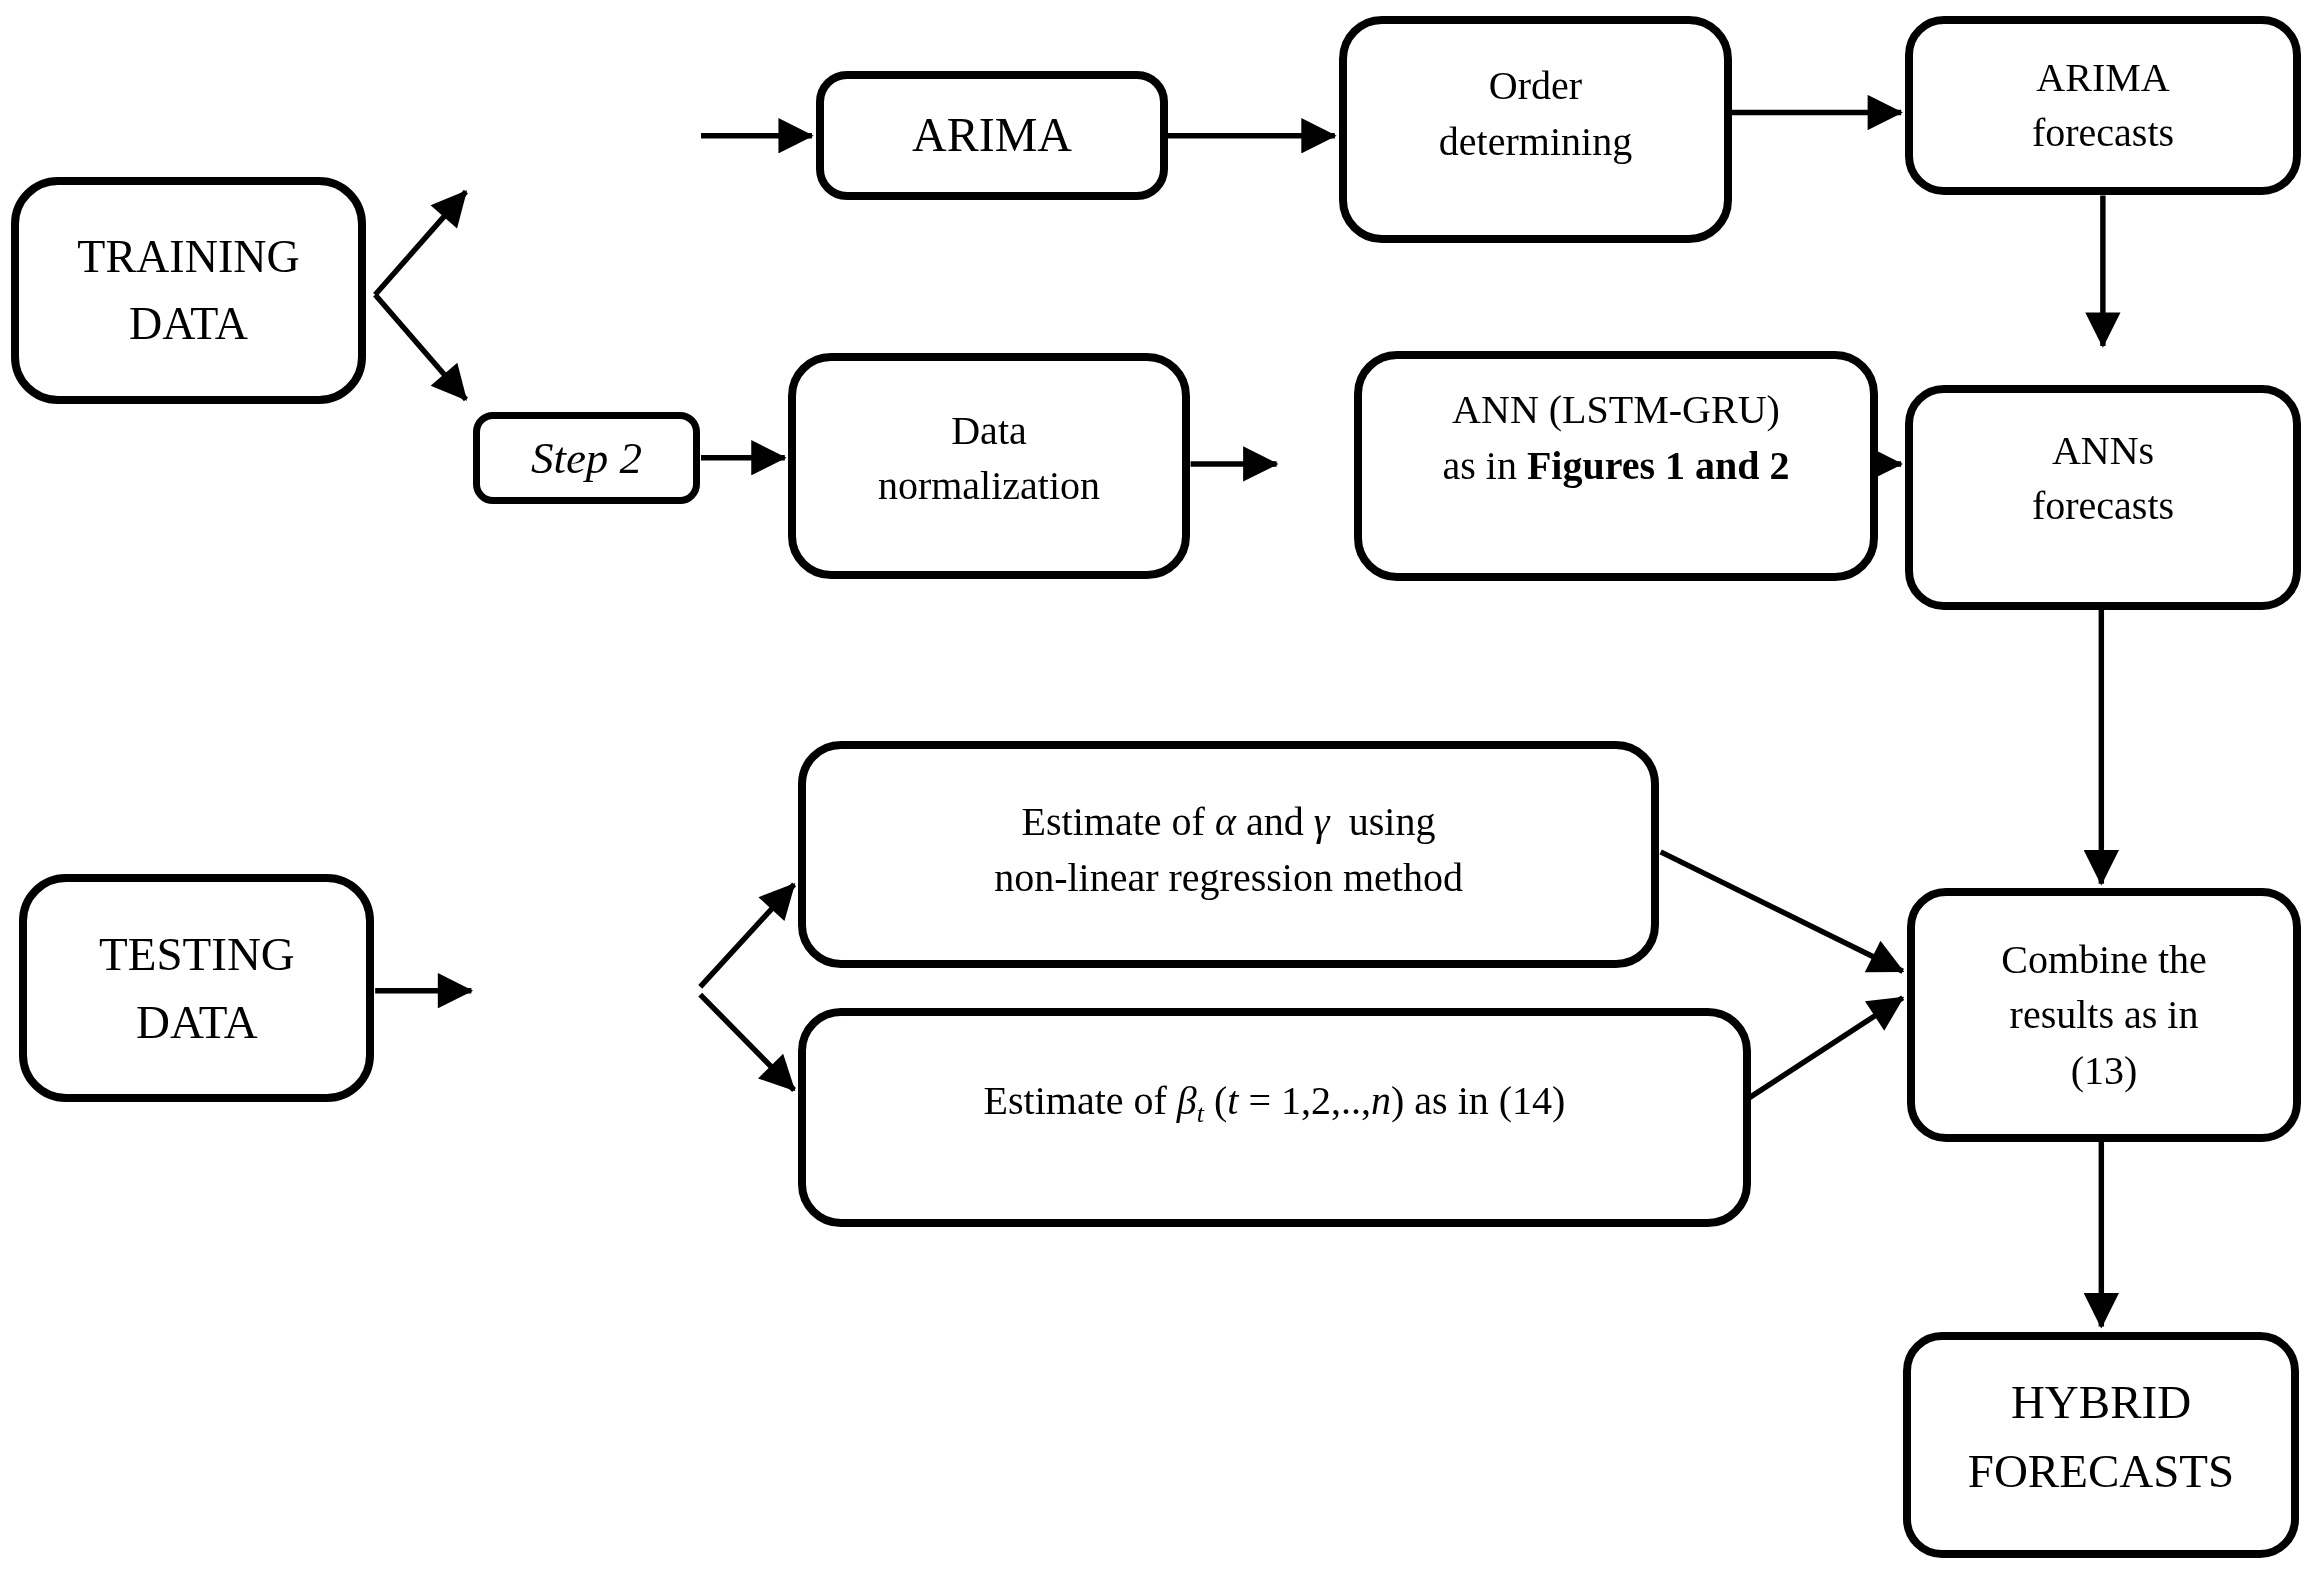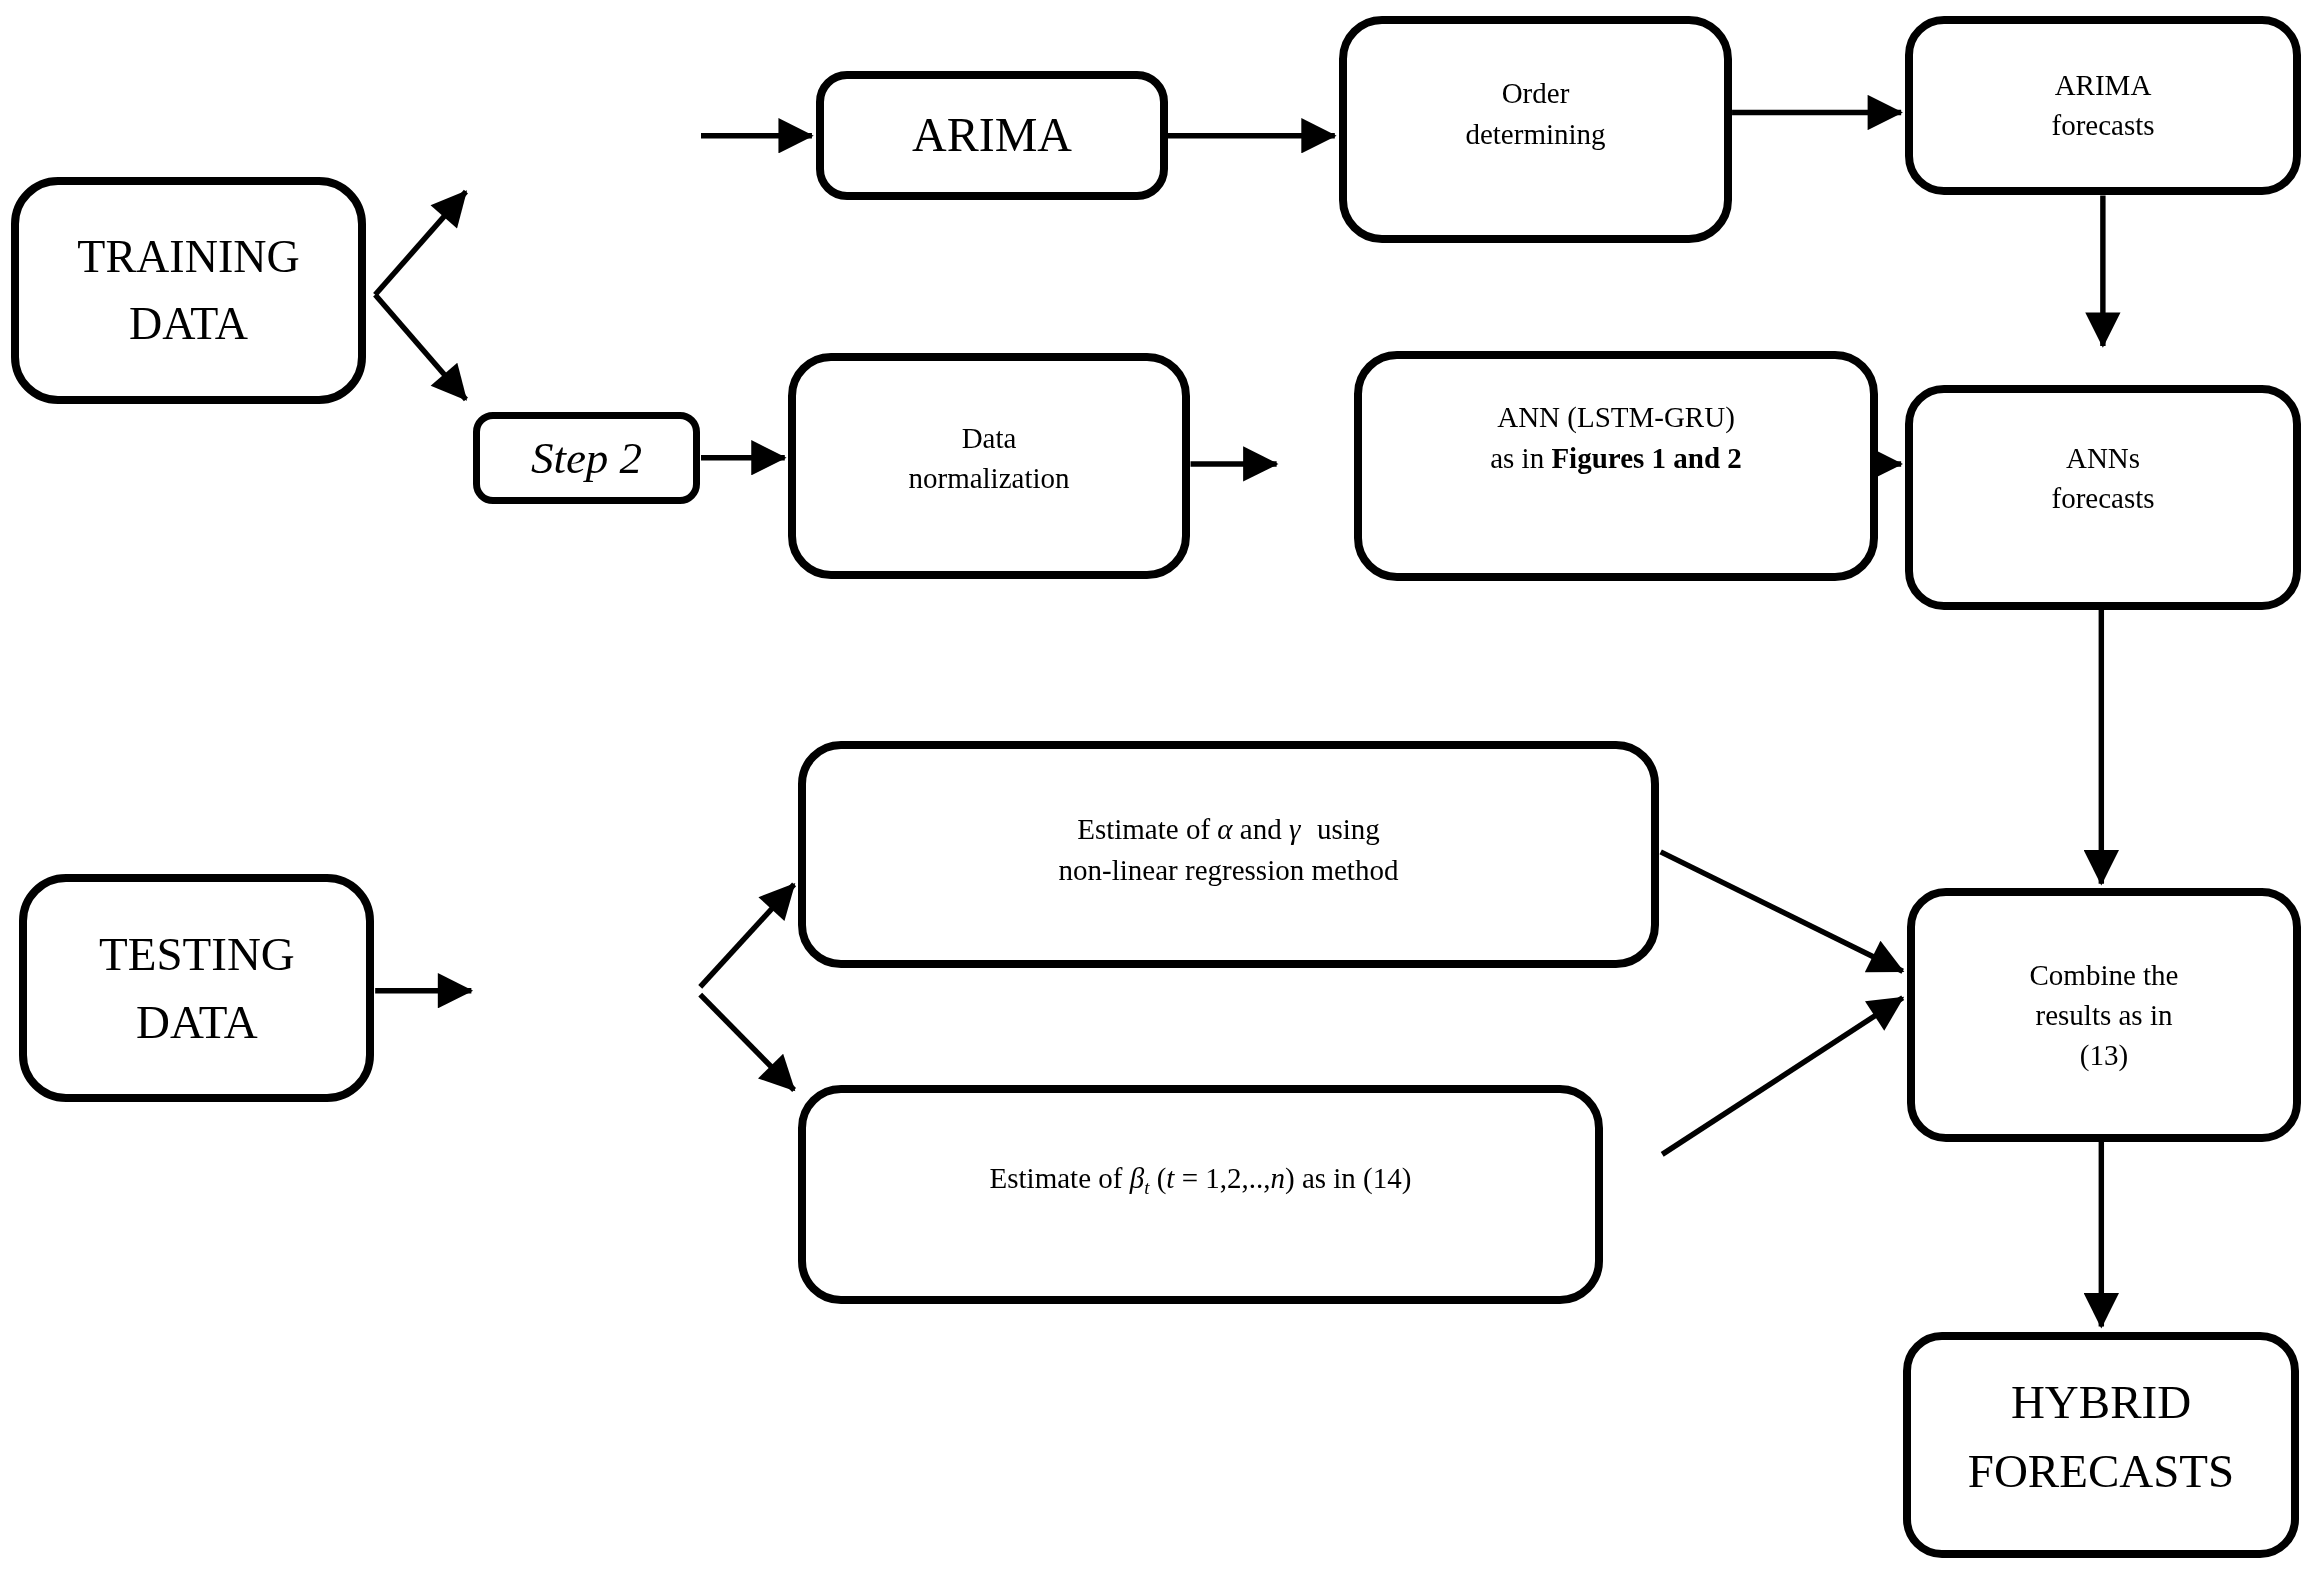--- a/index.html
+++ b/index.html
@@ -2,42 +2,42 @@
 <html style="font-size:12.4px"><head>
 <meta charset="utf-8">
 <style>
   html,body{margin:0;padding:0;background:#ffffff;}
   #canvas{position:relative;width:2319px;height:1571px;background:#ffffff;overflow:hidden;
           font-family:"Liberation Serif","DejaVu Serif",serif;color:#000;}
   #arrows{position:absolute;left:0;top:0;width:2319px;height:1571px;}
   .conn{stroke:#000;stroke-width:7;fill:none;}
   .box{position:absolute;box-sizing:border-box;background:#fff;border:8.5px solid #000;
        display:flex;flex-direction:column;align-items:center;justify-content:center;
-       text-align:center;line-height:1.38;font-size:29px;}
+       text-align:center;line-height:1.38;font-size:40px;}
   .step{border-width:7px;border-radius:20px;font-style:italic;font-size:45px;}
   .bl{white-space:pre;}
   .it{font-style:italic;}
   .bold{font-weight:bold;}
   sub.it{font-size:0.65em;vertical-align:-0.3em;font-style:italic;}
   .gap{margin-left:9.3px;}
 
   
   #training  {left:11px;   top:177px;  width:355px;  height:227px;  border-radius:47px; font-size:46px; line-height:1.45;}
   #step1     {left:473px;  top:89px;  width:227px;  height:92px;}
   #arima     {left:816px; top:71px;   width:352px;  height:129px;  border-radius:31px; font-size:48px;}
   #order     {left:1339px; top:15.5px;   width:393px;  height:227px;  border-radius:43px; padding-bottom:31px;}
   #arimaf    {left:1905px; top:15.5px;   width:396px;  height:179px;  border-radius:39px;}
   #step2     {left:473px;  top:412px;  width:227px;  height:92px;}
   #datanorm  {left:788px; top:353px;  width:402px;  height:226px;  border-radius:43px; padding-bottom:15.5px;}
   #ann       {left:1354px; top:351px;  width:524px;  height:230px;  border-radius:43px; padding-bottom:57px;}
   #annsf     {left:1905px; top:351px;  width:396px;  height:225px;  border-radius:39px; padding-bottom:39px;margin-top:34px;}
   #testing   {left:19.4px;   top:874px; width:355px;  height:228px;  border-radius:47px; font-size:47px; line-height:1.45;}
   #step3     {left:475px;  top:945px; width:223px;  height:92px;}
   #estalpha  {left:798px; top:741px;  width:861px; height:227px;  border-radius:43px; padding-bottom:10px;}
-  #estbeta   {left:798px; top:1085px; width:805px; height:219px;  border-radius:43px; padding-bottom:31px;}
+  #estbeta   {left:798px; top:1008px; width:953px; height:219px;  border-radius:43px; padding-bottom:31px;}
   #combine   {left:1907px; top:888px; width:394px;  height:254px;  border-radius:39px;}
   #hybrid    {left:1903px; top:1332px; width:396px;  height:226px;  border-radius:39px; font-size:47px; line-height:1.45; padding-bottom:17px;}
 </style>
 </head>
 <body>
 
 <div id="canvas">
 
   <svg id="arrows" viewBox="0 0 2988 2025" xmlns="http://www.w3.org/2000/svg">
     <defs>

